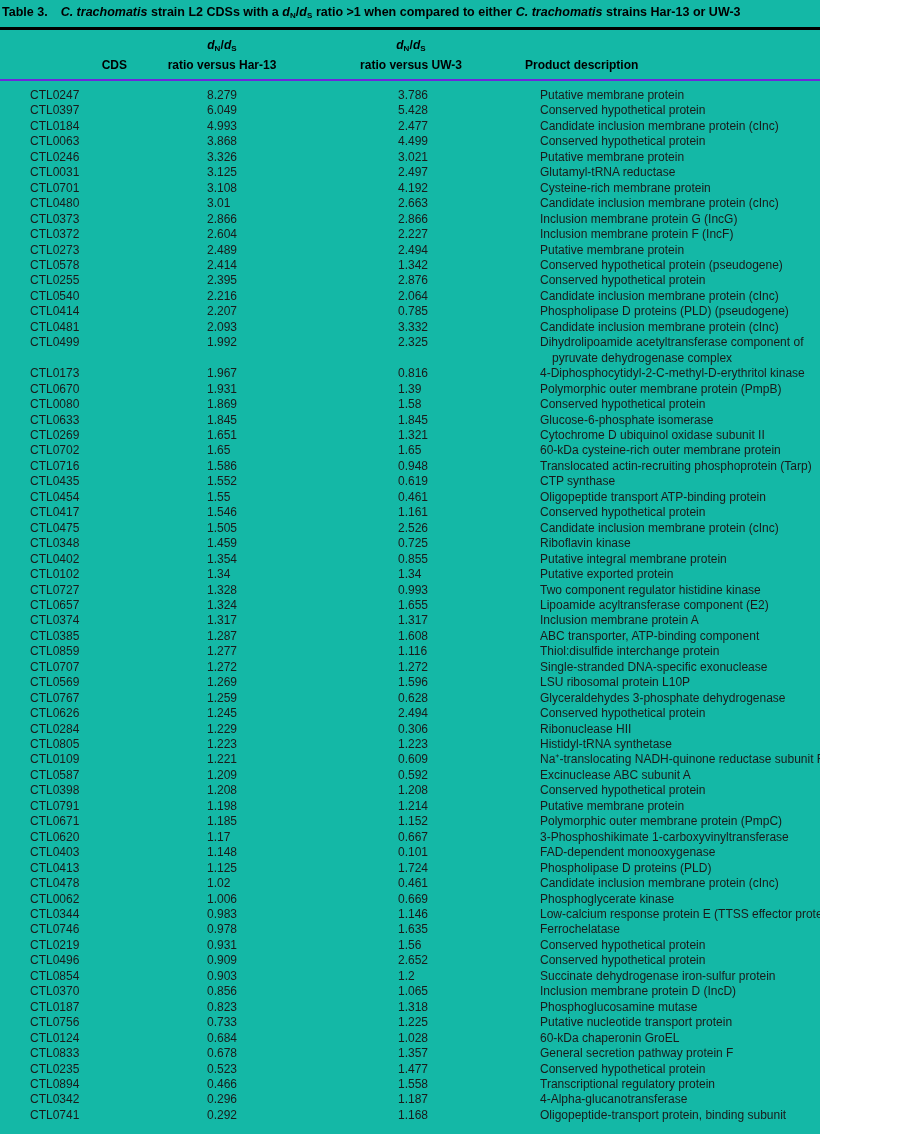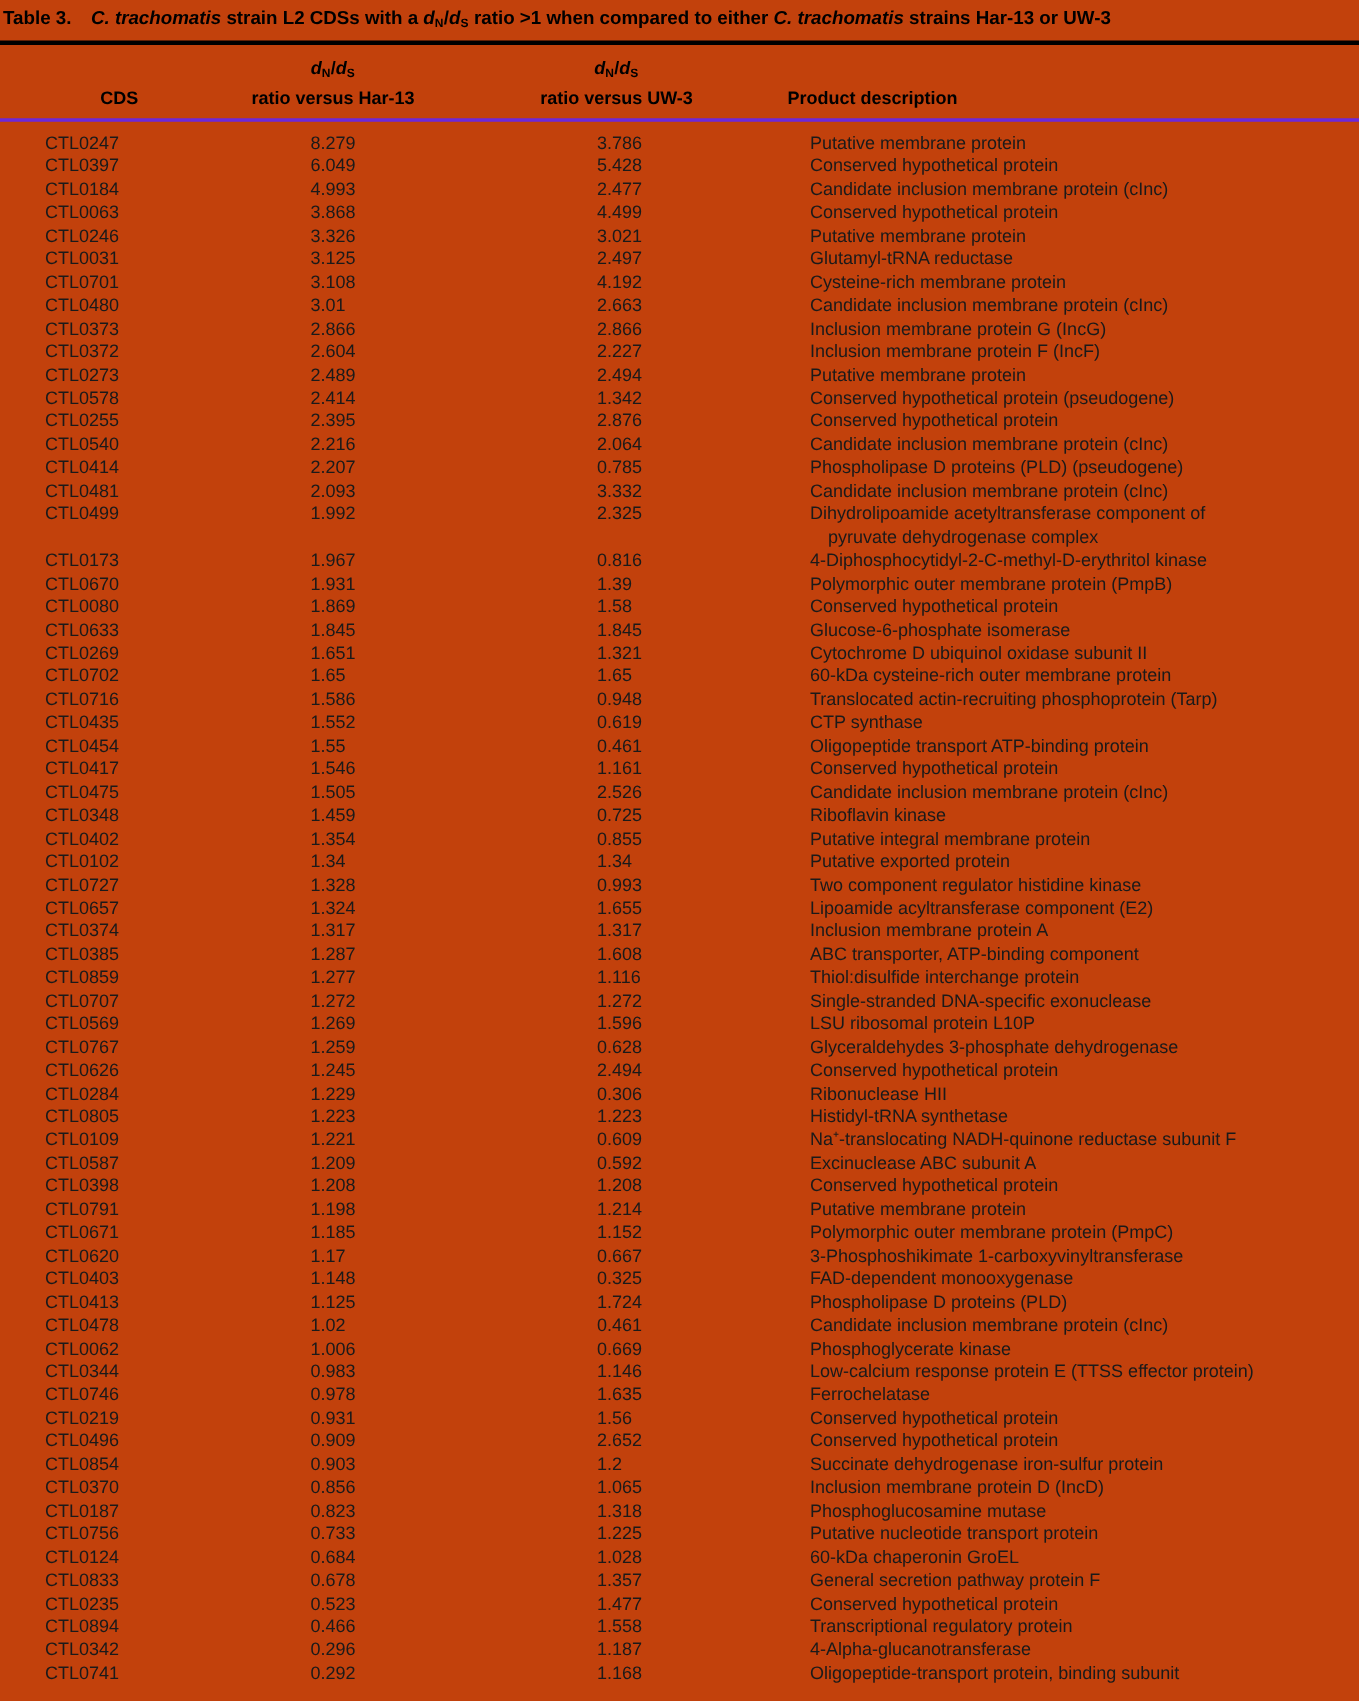--- a/index.html
+++ b/index.html
@@ -1,19 +1,19 @@
 <!DOCTYPE html>
 <html><head>
 <meta charset="utf-8">
 <style>
   * { box-sizing: border-box; }
   html, body { margin: 0; padding: 0; background: #fff; }
   .page {
-    width: 906px; height: 1134px; overflow: hidden;
-    background: #c2410c; color: #1a1a1a;
+    width: 820px; height: 1134px; overflow: hidden;
+    background: #14b8a6; color: #1a1a1a;
     font-family: "Liberation Sans", sans-serif;
     position: relative;
   }
   .caption {
     font-size: 12.5px; font-weight: bold; color: #000;
     padding: 4px 2px 0 2px; line-height: 16px;
   }
   .cap-label { padding-right: 13px; }
   .rule-top { border: 0; border-top: 3px solid #000; margin: 3px 0 0 0; }
 
@@ -24,21 +24,21 @@
   col.c2 { width: 190px; }
   col.c3 { width: 188px; }
   col.c4 { width: 401px; }
 
   thead th {
     border-bottom: 2px solid #6d28d9;
     font-size: 12px; font-weight: bold; color: #000;
     padding: 8px 0 7px 0; vertical-align: bottom;
     line-height: 14.5px;
   }
-  th.col-cds  { text-align: center; padding-left: 32px; }
+  th.col-cds  { text-align: right; padding-left: 32px; }
   th.col-r1, th.col-r2 { text-align: center; }
   th.col-prod { text-align: left; padding-left: 20px; }
   .sym { margin-bottom: 1px; }
 
   tbody td {
     font-size: 12px; line-height: 15.45px; vertical-align: top;
     padding: 0; color: #1a1a1a;
   }
   tbody tr:first-child td { padding-top: 7px; }
   td.cds  { padding-left: 30px; }
@@ -368,21 +368,21 @@
         </tr>
         <tr>
           <td class="cds">CTL0620</td>
           <td class="r1">1.17</td>
           <td class="r2">0.667</td>
           <td class="prod">3-Phosphoshikimate 1-carboxyvinyltransferase</td>
         </tr>
         <tr>
           <td class="cds">CTL0403</td>
           <td class="r1">1.148</td>
-          <td class="r2">0.325</td>
+          <td class="r2">0.101</td>
           <td class="prod">FAD-dependent monooxygenase</td>
         </tr>
         <tr>
           <td class="cds">CTL0413</td>
           <td class="r1">1.125</td>
           <td class="r2">1.724</td>
           <td class="prod">Phospholipase D proteins (PLD)</td>
         </tr>
         <tr>
           <td class="cds">CTL0478</td>

